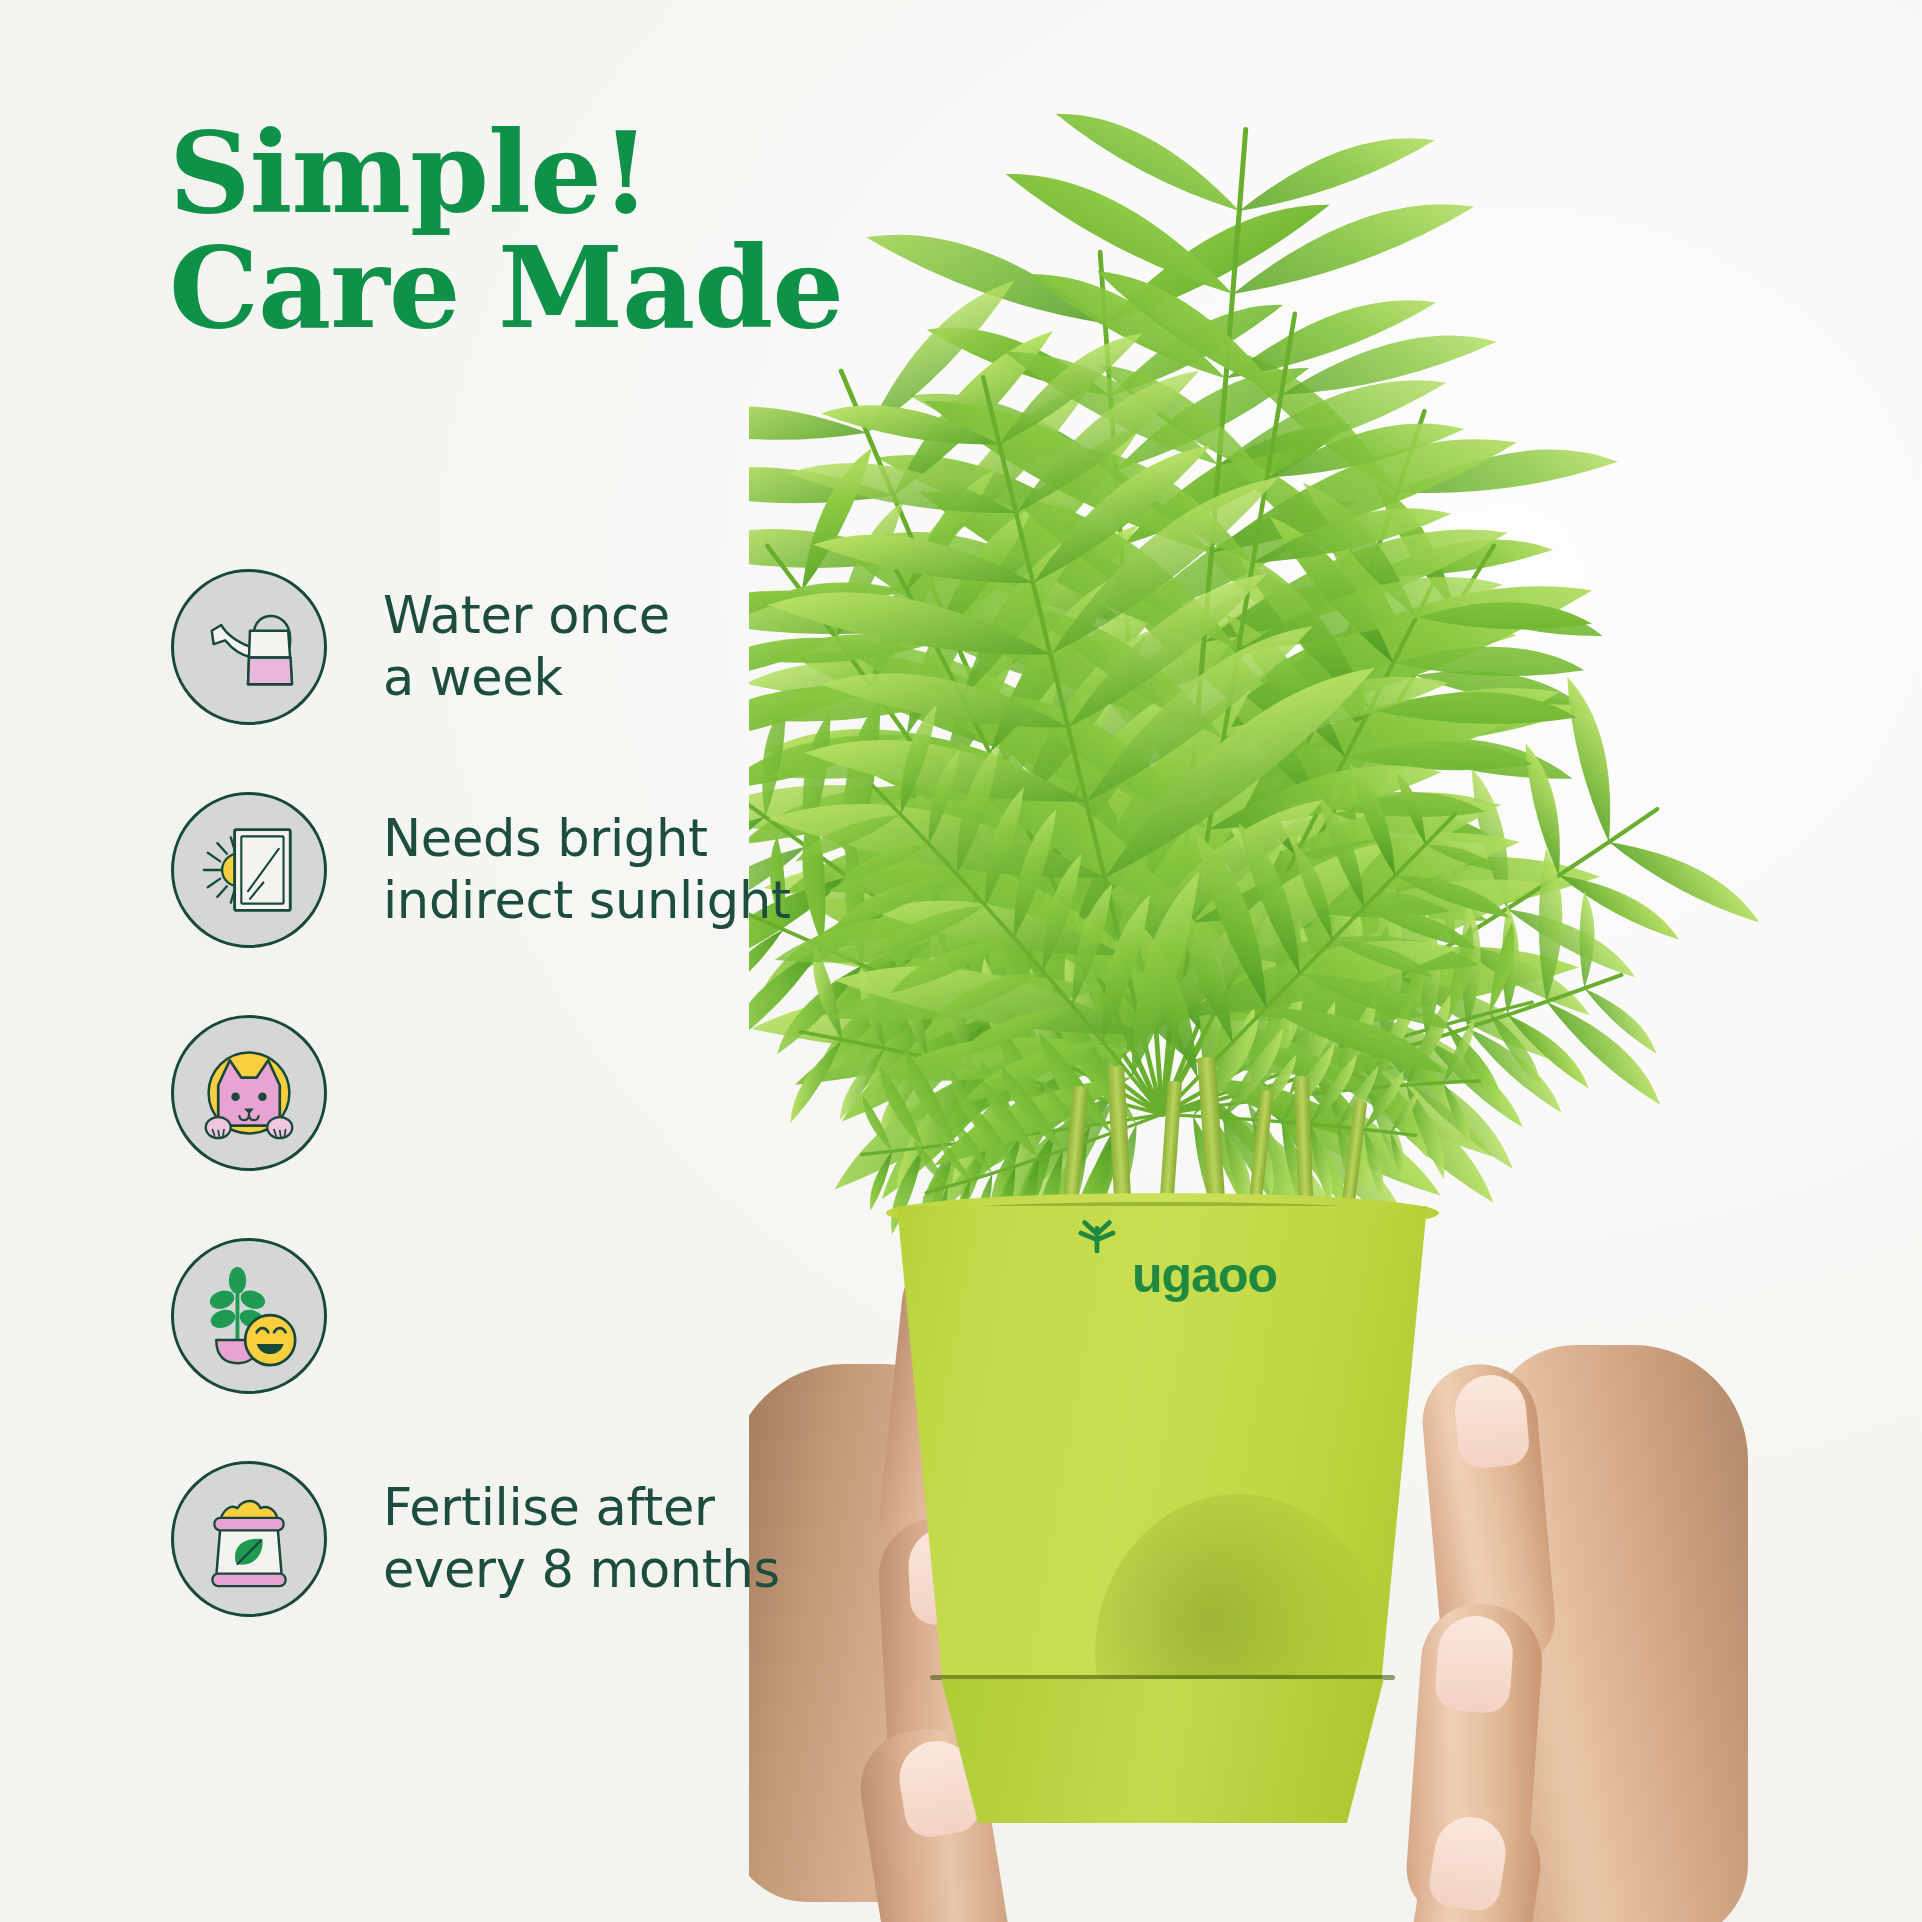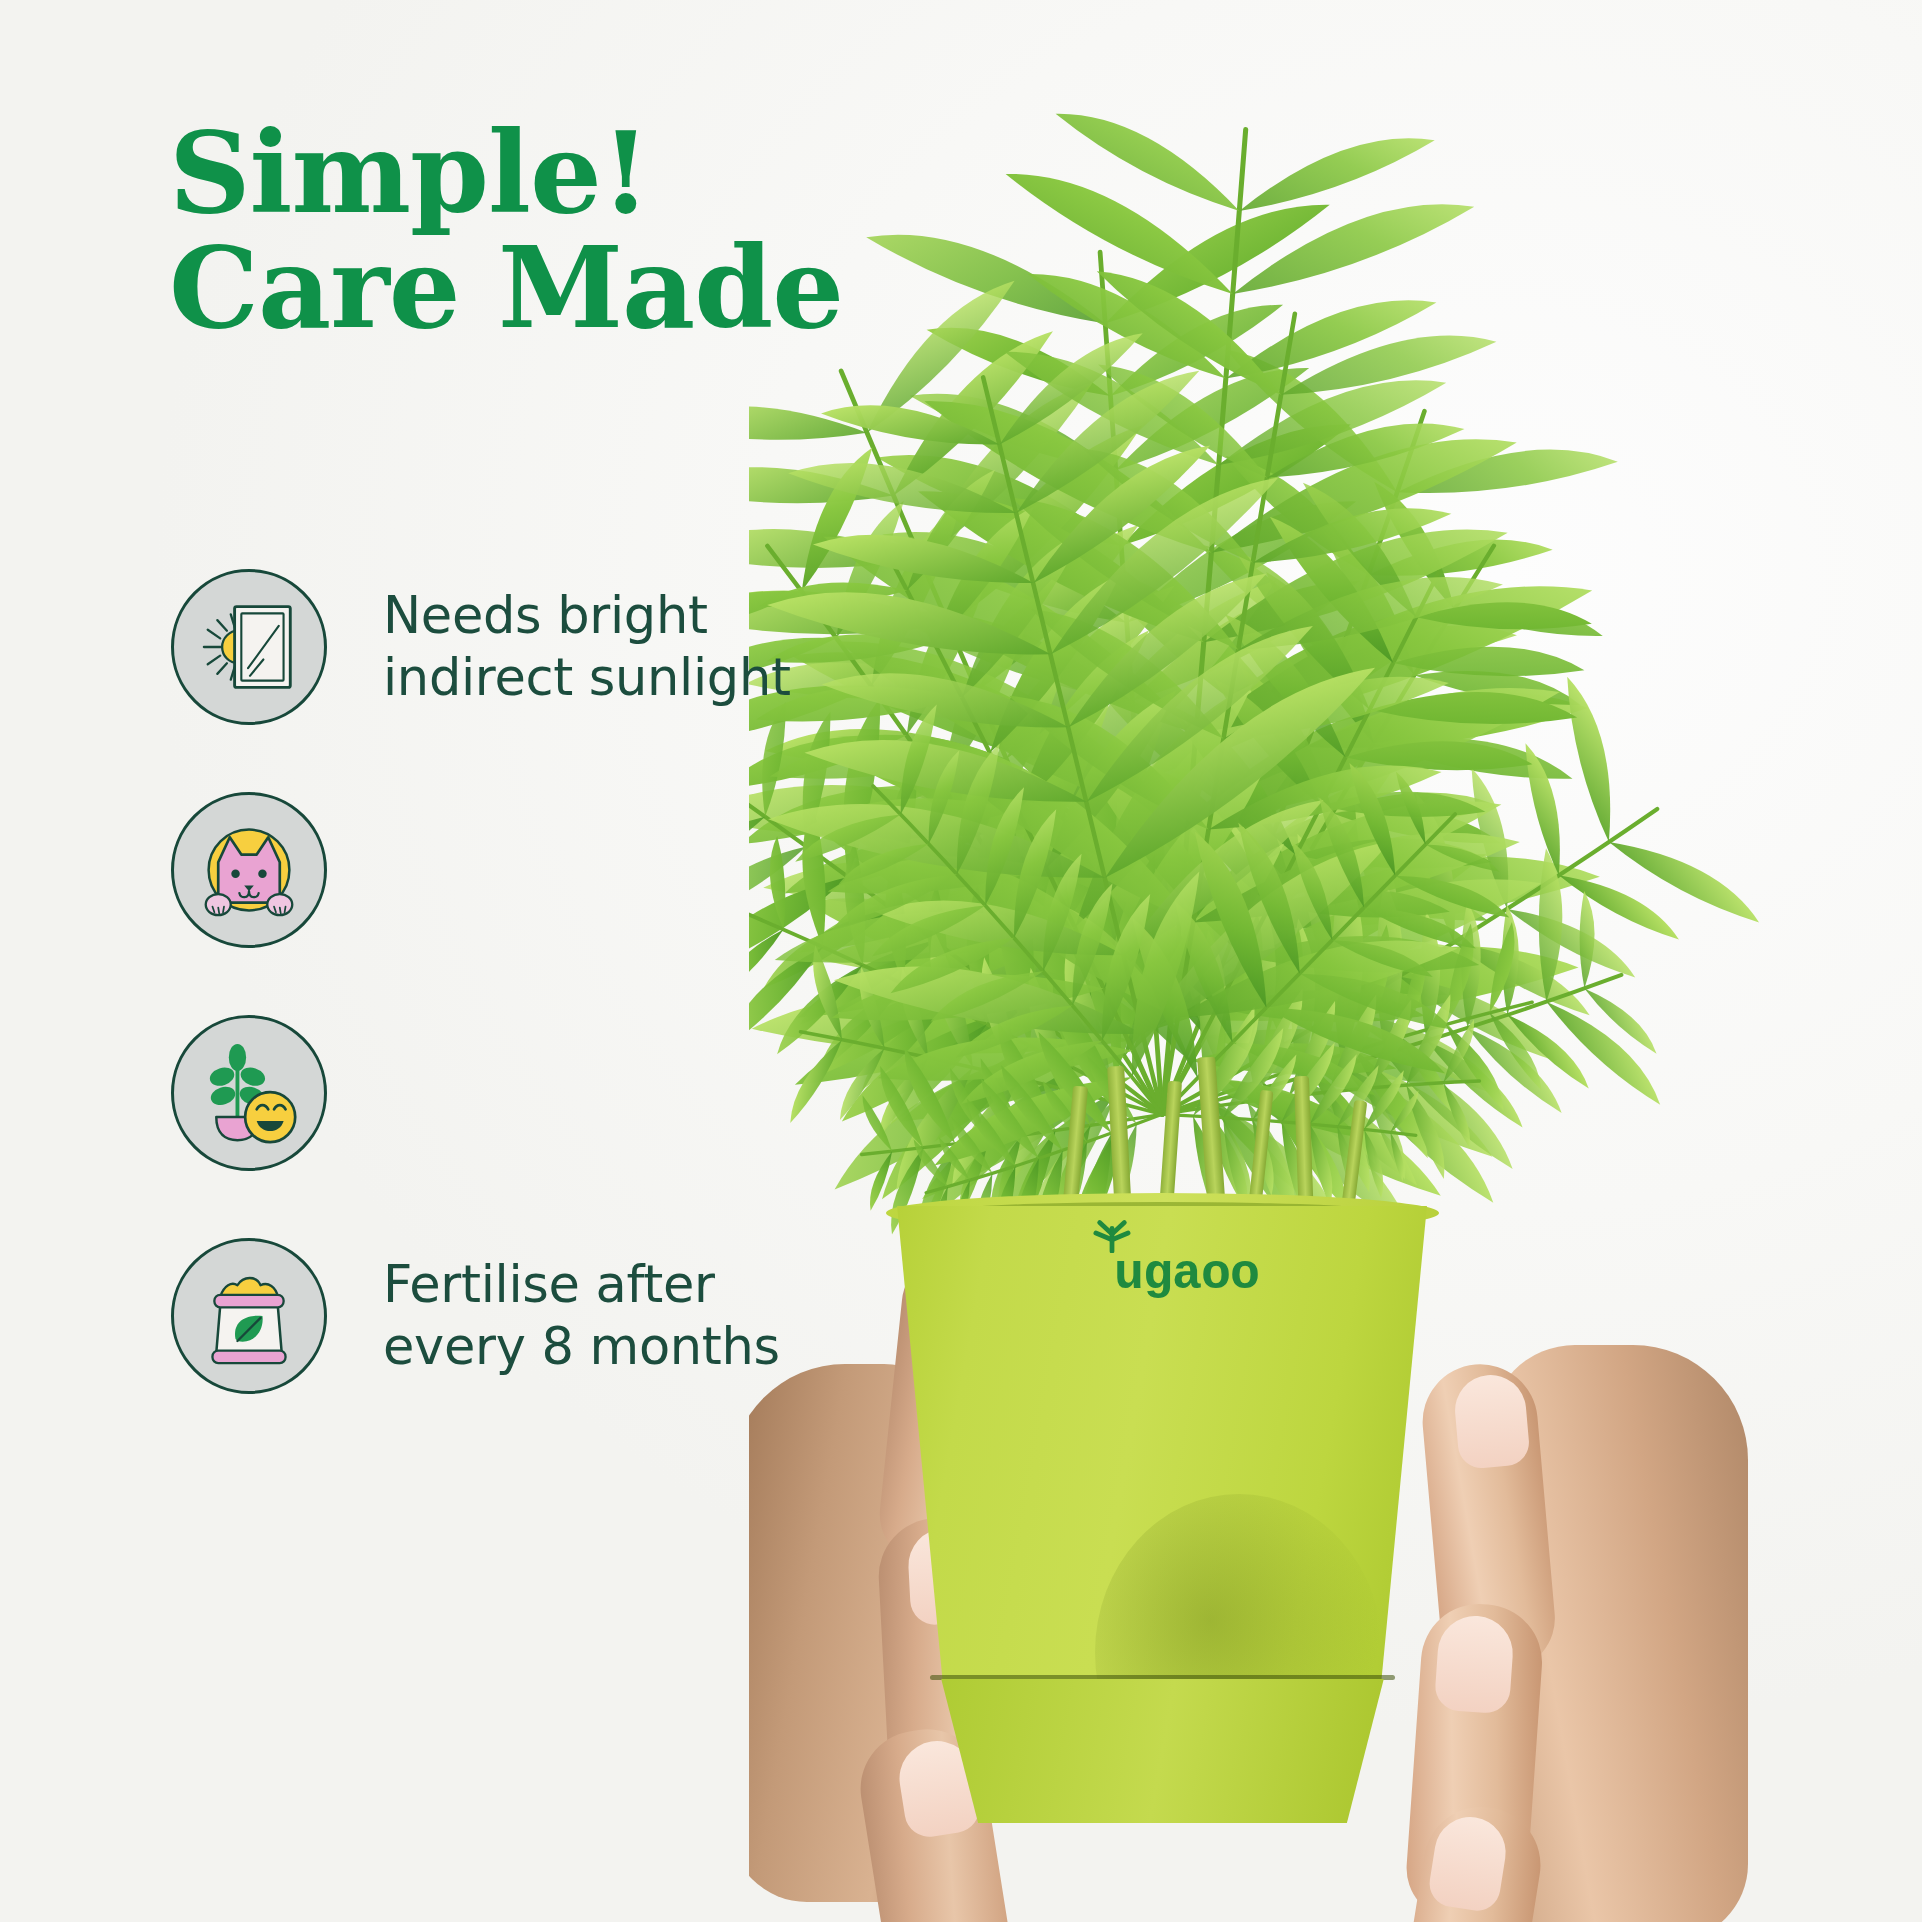--- a/index.html
+++ b/index.html
@@ -120,29 +120,29 @@
   }
   #pot-shadow{
     position:absolute;
     left:221px;top:288px;
     width:288px;height:317px;
     background:radial-gradient(ellipse at 40% 40%, rgba(90,115,15,.35), rgba(90,115,15,0) 70%);
     border-radius:50%;
   }
   #pot-logo{
     position:absolute;
-    left:207px; top:44px;
+    left:192px; top:44px;
     width:211px;
     color:#1f8a3f;
-    font-family:Liberation Mono, monospace;
+    font-family:Liberation Sans, sans-serif;
     font-weight:700;
     font-size:50px;
     letter-spacing:-1px;
     line-height:1;
-    text-align:center;
+    text-align:right;
   }
   #pot-logo .sprout{
     position:absolute;
     left:5.8px;top:-35px;
   }
 
   
   .hand{position:absolute;}
   .finger{
     position:absolute;
@@ -702,20 +702,39 @@
     </div>
   </div>
 
   <div id="heading">
     <span class="ln">Simple!</span>
     <span class="ln">Care Made</span>
   </div>
 
   <div id="features">
 
+    <div class="feature">
+      <div class="icon-wrap">
+        <svg width="106" height="86" viewBox="0 0 110 90">
+          <g fill="none" stroke="#17483a" stroke-width="2.6" stroke-linejoin="round">
+
+            <path d="M60 30 C62 6, 96 6, 98 34 C99 50, 92 60, 86 62" stroke-width="2.6"></path>
+
+            <path d="M60 46 C48 42, 34 36, 26 22 L16 28 L18 42 L30 38 C38 48, 48 54, 58 56 Z" fill="#f5f3f0"></path>
+
+            <path d="M56 28 L96 28 L100 84 L54 84 Z" fill="#f5f3f0"></path>
+
+            <path d="M55 56 L98.5 56 L100 84 L54 84 Z" fill="#e9b6dd"></path>
+            <path d="M55 56 L98.5 56"></path>
+          </g>
+        </svg>
+      </div>
+      <div class="feature-label">Water once
+a week</div>
+    </div>
 
     <div class="feature">
       <div class="icon-wrap">
         <svg width="106" height="96" viewBox="0 0 110 100">
           <g stroke="#17483a" stroke-width="2.4" stroke-linecap="round" fill="none">
 
             <path d="M8 50 H26 M12 32 L25 41 M12 68 L25 59 M22 22 L32 33 M22 78 L32 67 M36 16 L40 29 M36 84 L40 71"></path>
           </g>
           <circle cx="44" cy="50" r="17" fill="#f7cf3f" stroke="#17483a" stroke-width="2.4"></circle>
 

